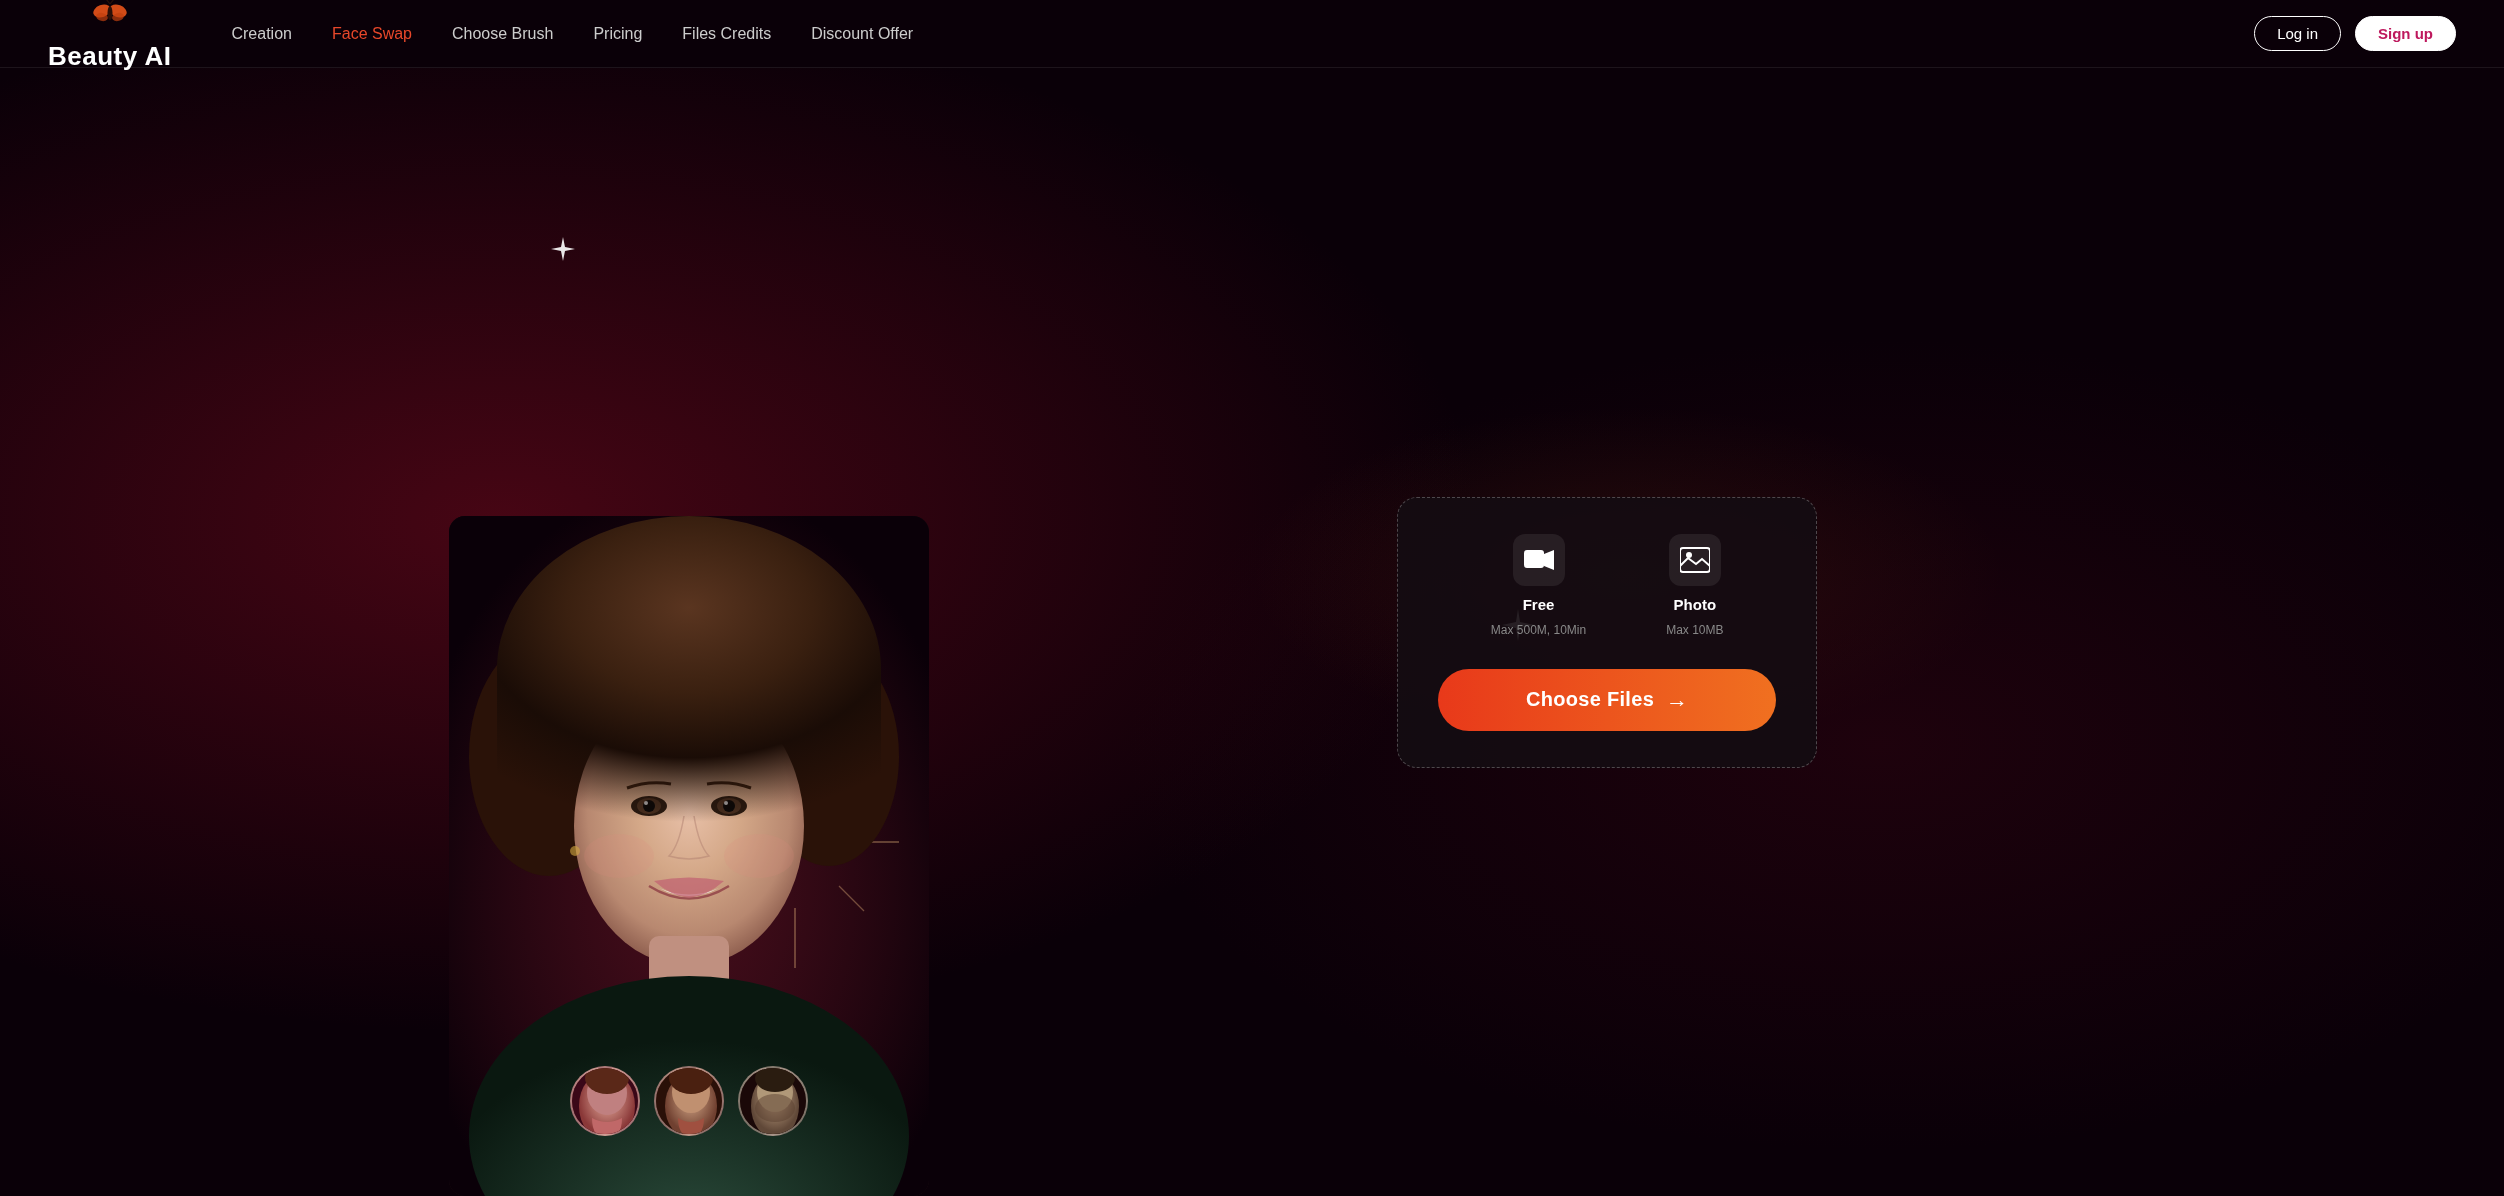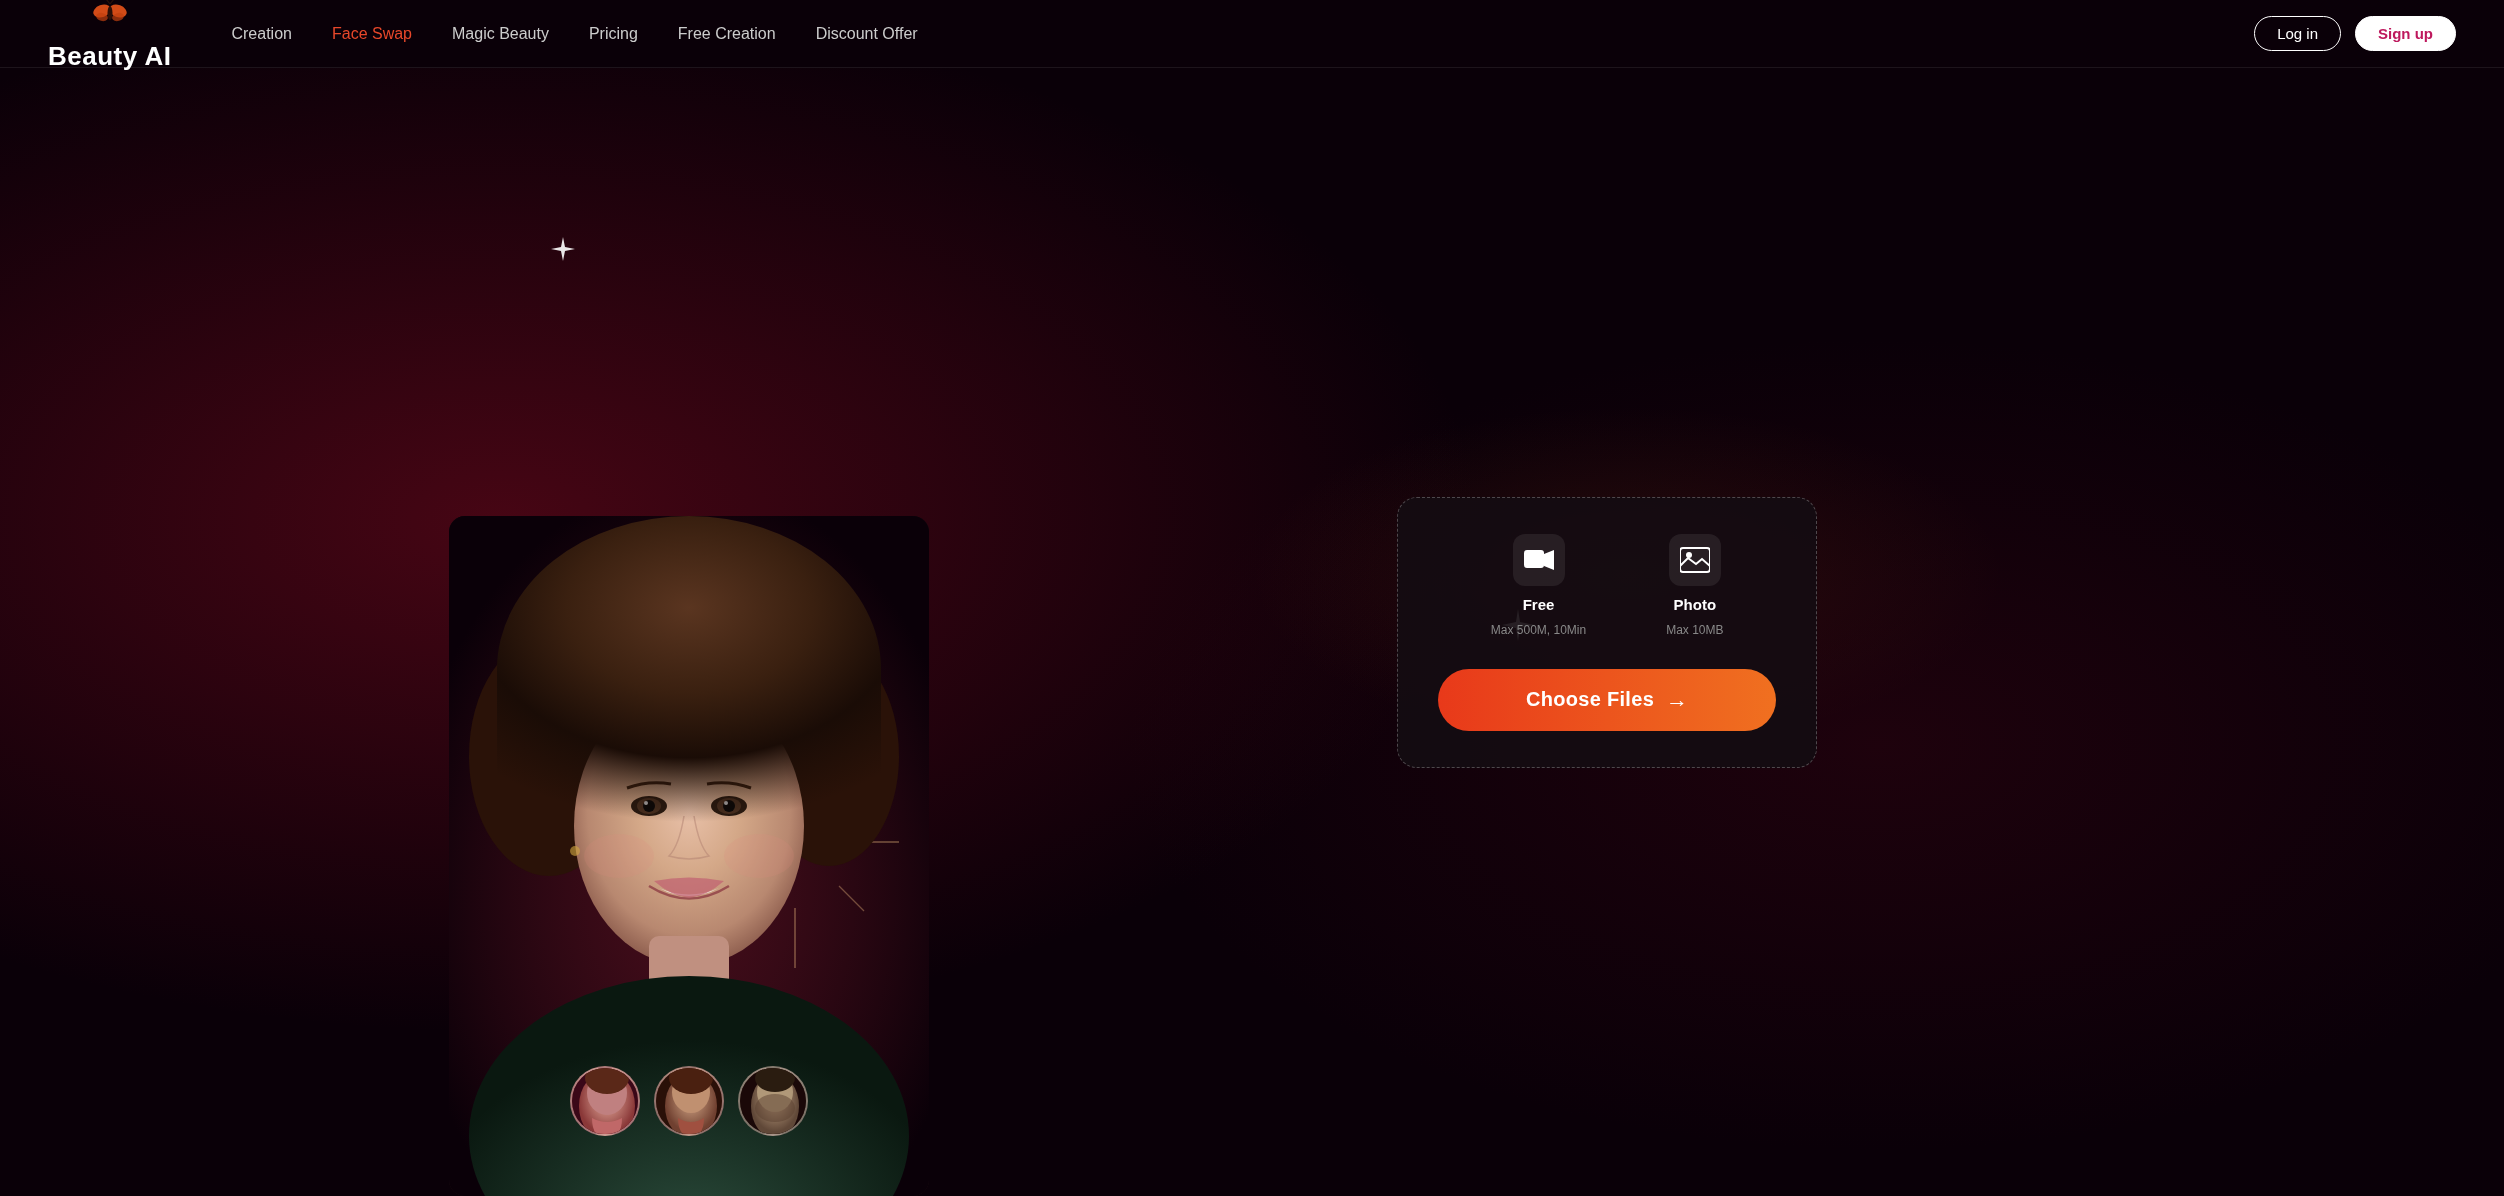--- a/index.html
+++ b/index.html
@@ -305,23 +305,23 @@
       <ellipse cx="18" cy="18" rx="2.5" ry="7" fill="#2a1008"></ellipse>
       <line x1="18" y1="9" x2="14" y2="4" stroke="#2a1008" stroke-width="1.2"></line>
       <line x1="18" y1="9" x2="22" y2="4" stroke="#2a1008" stroke-width="1.2"></line>
     </svg>
     <span class="logo-text">Beauty AI</span>
   </div>
 
   <div class="nav-links">
     <a class="nav-link">Creation</a>
     <a class="nav-link active">Face Swap</a>
-    <a class="nav-link">Magic Beauty</a>
+    <a class="nav-link">Choose Brush</a>
     <a class="nav-link">Pricing</a>
-    <a class="nav-link">Free Creation</a>
+    <a class="nav-link">Files Credits</a>
     <a class="nav-link">Discount Offer</a>
   </div>
 
   <div class="nav-actions">
     <button class="btn-login">Log in</button>
     <button class="btn-signup">Sign up</button>
   </div>
 </nav>
 
 <section class="hero">

